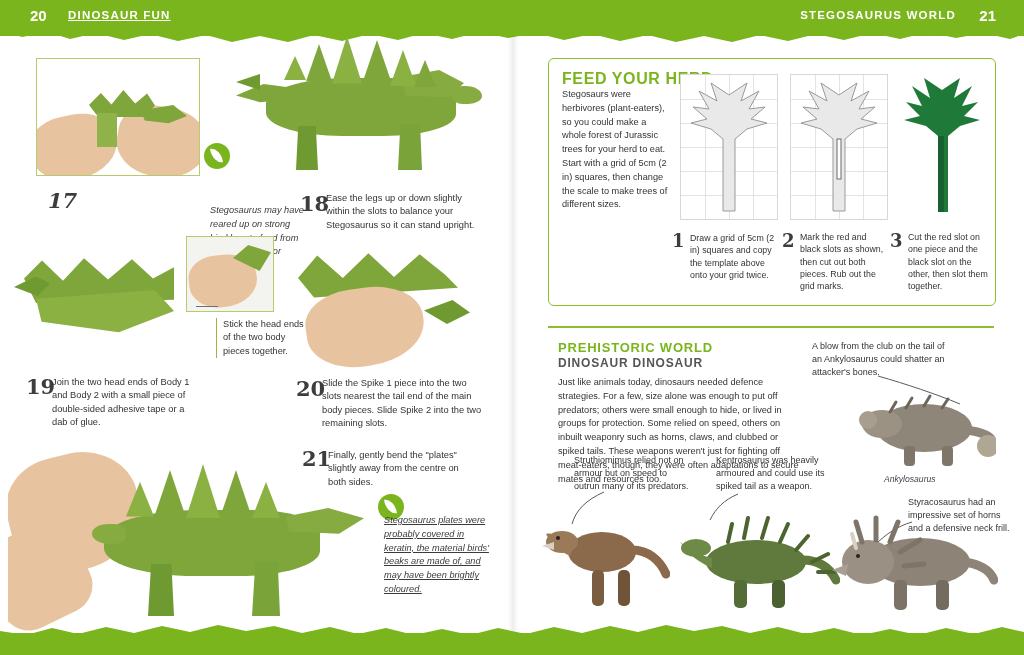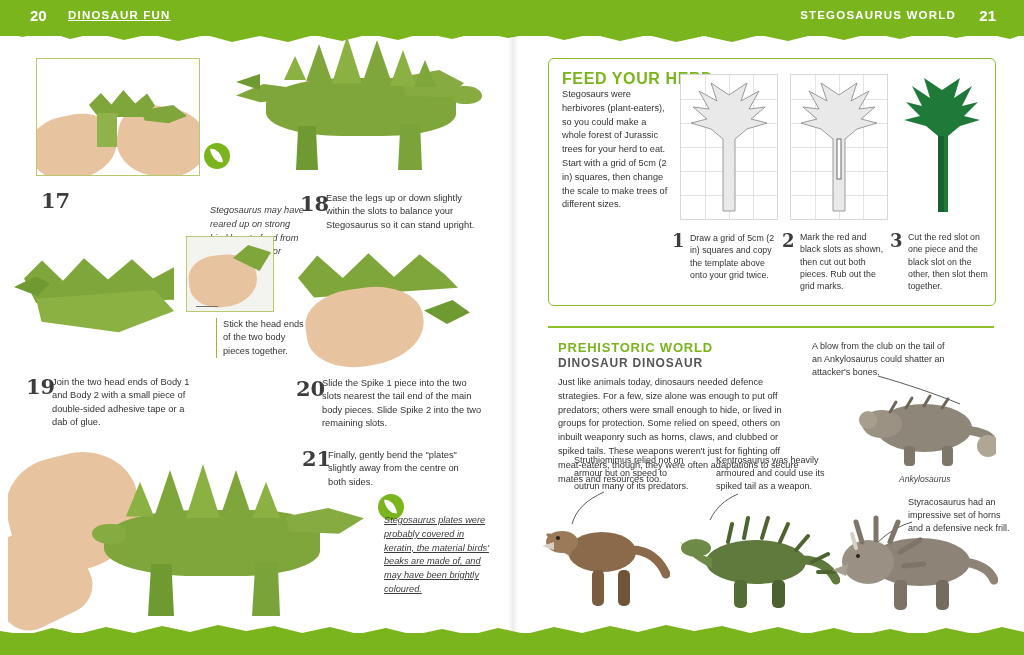--- a/index.html
+++ b/index.html
@@ -206,21 +206,20 @@
     position: absolute;
     font-size: 9px;
     line-height: 1.45;
     color: #333;
   }
   .dino-name {
     position: absolute;
     font-size: 8.6px;
     font-style: italic;
     color: #444;
-    margin-left: 15px;
   }
 
   
   .bottom-band {
     position: absolute;
     left: 0; bottom: 0;
     width: 1024px; height: 22px;
     background: #7ab51d;
   }
 </style>
@@ -263,21 +262,21 @@
 
     <div class="dino-blob" style="left:66px; top:96px; width:22px; height:44px; background:#6f9a32; clip-path:polygon(10% 0%,90% 0%,100% 100%,0% 100%);"></div>
     <div class="dino-blob" style="left:168px; top:94px; width:24px; height:46px; background:#7aa43a; clip-path:polygon(10% 0%,92% 0%,100% 100%,0% 100%);"></div>
     <div class="dino-blob" style="left:222px; top:56px; width:30px; height:18px; border-radius:40% 60% 50% 40%; background:#86ac41;"></div>
     <div class="dino-blob" style="left:6px; top:44px; width:24px; height:16px; clip-path:polygon(0% 50%,100% 0%,100% 100%); background:#6f9a32;"></div>
   </div>
 
   <div class="leaf-badge" style="left:204px; top:143px;"></div>
   <div class="fact-text" style="left:210px; top:160px; width:100px;margin-top:44px;">Stegosaurus may have reared up on strong hind legs to feed from trees or check for danger.</div>
 
-  <div class="step-num" style="left:41px; top:190px;">17</div>
+  <div class="step-num" style="left:48px; top:190px;font-style:italic;">17</div>
 
   <div class="step-num" style="left:300px; top:193px;">18</div>
   <div class="step-text" style="left:326px; top:192px; width:162px;">Ease the legs up or down slightly within the slots to balance your Stegosaurus so it can stand upright.</div>
 
   <div class="photo noborder" style="left:14px; top:238px; width:178px; height:120px;">
     <div class="dino-blob" style="left:10px; top:18px; width:150px; height:56px; clip-path:polygon(0% 40%,12% 8%,26% 44%,40% 4%,56% 42%,72% 6%,86% 40%,100% 20%,100% 78%,8% 84%); background:#7fa63a;"></div>
     <div class="dino-blob" style="left:22px; top:52px; width:138px; height:44px; clip-path:polygon(0% 20%,86% 0%,100% 48%,60% 96%,4% 72%); background:#8bb143;"></div>
     <div class="dino-blob" style="left:0px; top:36px; width:36px; height:24px; clip-path:polygon(0% 54%,60% 10%,100% 40%,66% 92%); background:#6f9a32;"></div>
   </div>
 

